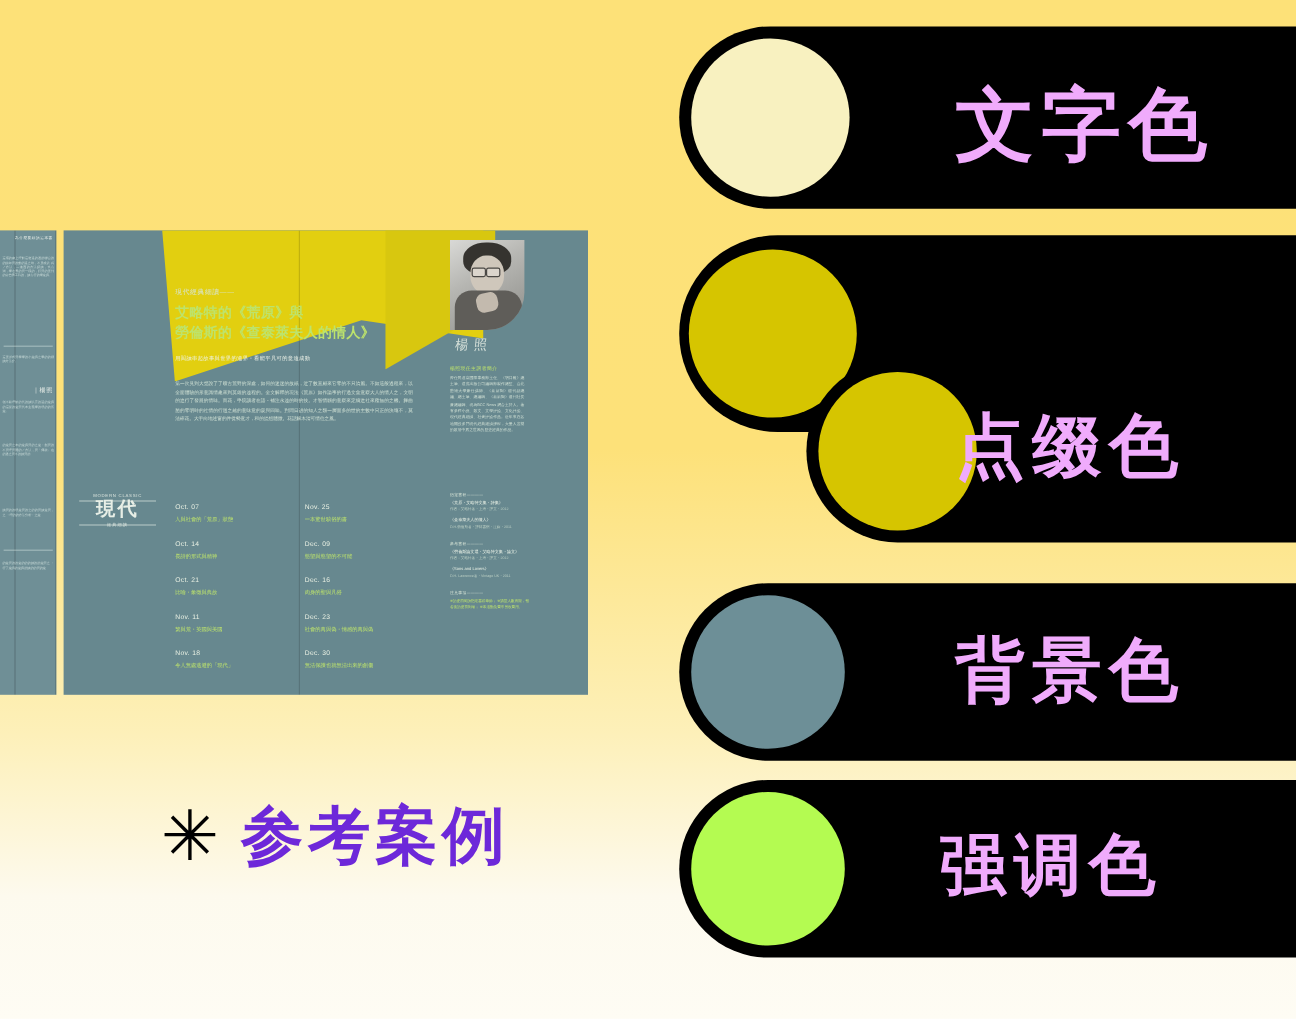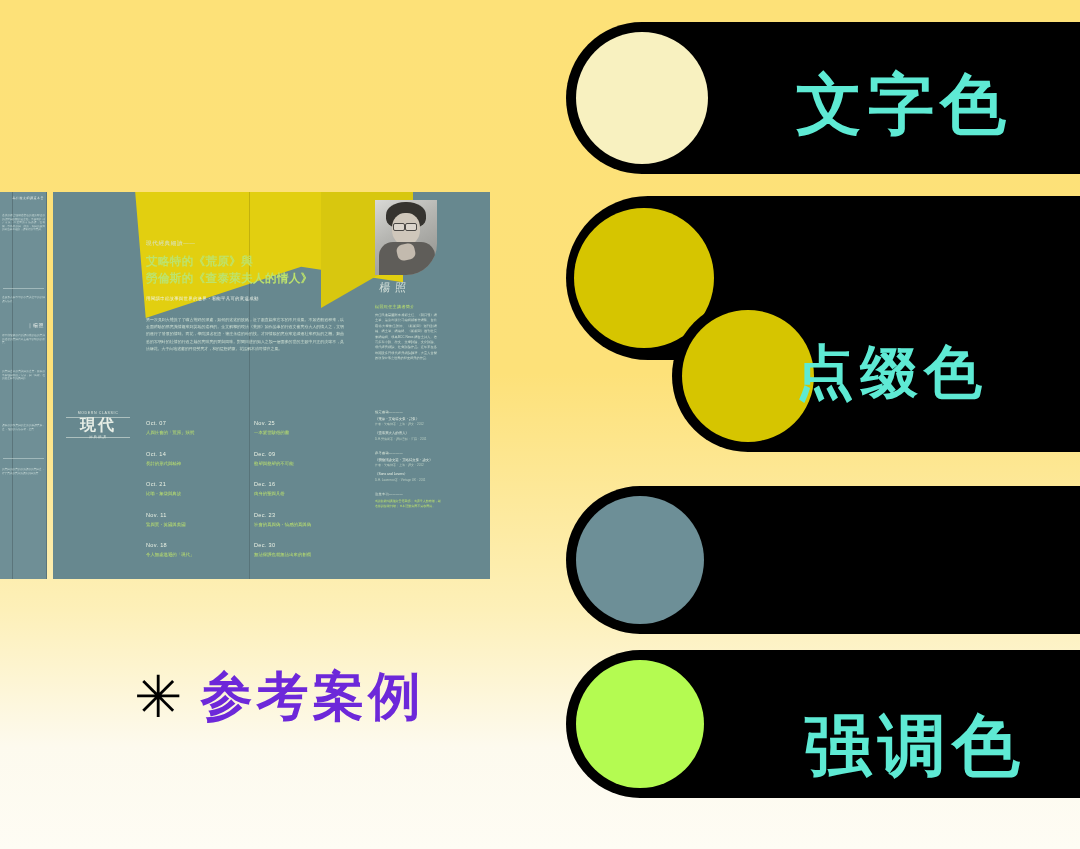--- a/index.html
+++ b/index.html
@@ -138,21 +138,21 @@
   .books .gh{color:#d9e6d8;font-size:3.2px;letter-spacing:.3px;margin:0 0 3px 0;}
   .books .bt{color:#e9f1e6;font-size:3.4px;line-height:5.4px;}
   .books .bm{color:#b9cdc2;font-size:3px;line-height:5px;margin-bottom:4px;}
   .books .blk{margin-bottom:9px;}
   .books .note{color:#bde36c;font-size:3px;line-height:5.2px;}
 
   
   .swatch-row{position:absolute;background:#000;}
   .swatch-row .dot{position:absolute;border-radius:50%;}
   .swatch-row .cap{
-    position:absolute;color:#5eead4;font-weight:bold;white-space:nowrap;
+    position:absolute;color:#f0abfc;font-weight:bold;white-space:nowrap;
     font-family:"Liberation Sans",sans-serif;
   }
 
   #row-text{left:566px;top:22px;width:520px;height:152px;border-radius:76px 0 0 76px;}
   #row-text .dot{left:10px;top:10px;width:132px;height:132px;}
   #row-text .cap{left:230px;top:38px;font-size:66px;letter-spacing:6px;}
 
   #row-image{left:566px;top:196px;width:520px;height:164px;border-radius:82px 0 0 82px;}
   #row-image .dot{left:8px;top:12px;width:140px;height:140px;}
   #row-image .cap{left:230px;top:42px;font-size:58px;letter-spacing:6px;}
@@ -160,21 +160,21 @@
   #row-accent{left:672px;top:300px;width:414px;height:152px;border-radius:76px 0 0 76px;}
   #row-accent .dot{left:10px;top:10px;width:132px;height:132px;}
   #row-accent .cap{left:124px;top:34px;font-size:58px;letter-spacing:6px;font-family:Liberation Mono, monospace;}
 
   #row-bg{left:566px;top:486px;width:520px;height:148px;border-radius:74px 0 0 74px;}
   #row-bg .dot{left:10px;top:10px;width:128px;height:128px;}
   #row-bg .cap{left:230px;top:34px;font-size:58px;letter-spacing:6px;}
 
   #row-emph{left:566px;top:650px;width:520px;height:148px;border-radius:74px 0 0 74px;}
   #row-emph .dot{left:10px;top:10px;width:128px;height:128px;}
-  #row-emph .cap{left:238px;top:34px;font-size:68px;letter-spacing:6px;margin-top:17px;}
+  #row-emph .cap{left:217px;top:34px;font-size:56px;letter-spacing:6px;}
 
   
   #reference-caption{
     position:absolute;left:134px;top:662px;display:flex;align-items:center;gap:18px;
   }
   #reference-caption .ast{
     color:#000;font-size:58px;line-height:58px;font-weight:bold;
     font-family:"DejaVu Sans",sans-serif;
   }
   #reference-caption .txt{
@@ -330,20 +330,21 @@
   <div class="dot" style="background:#D6C500"></div>
 </div>
 
 <div class="swatch-row" id="row-accent">
   <div class="dot" style="background:#D6C500"></div>
   <div class="cap">点缀色</div>
 </div>
 
 <div class="swatch-row" id="row-bg">
   <div class="dot" style="background:#6D8F97"></div>
+  <div class="cap">背景色</div>
 </div>
 
 <div class="swatch-row" id="row-emph">
   <div class="dot" style="background:#B4FB51"></div>
   <div class="cap">强调色</div>
 </div>
 
 <div id="reference-caption">
   <span class="ast">✳</span>
   <span class="txt">参考案例</span>

